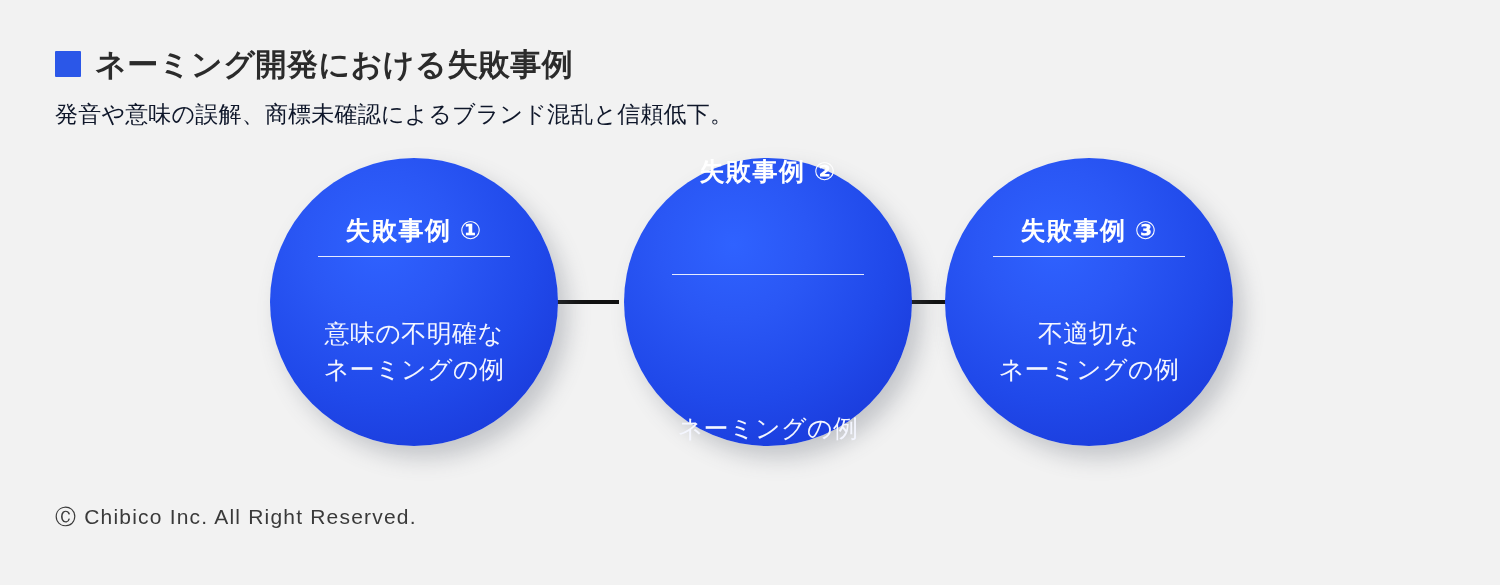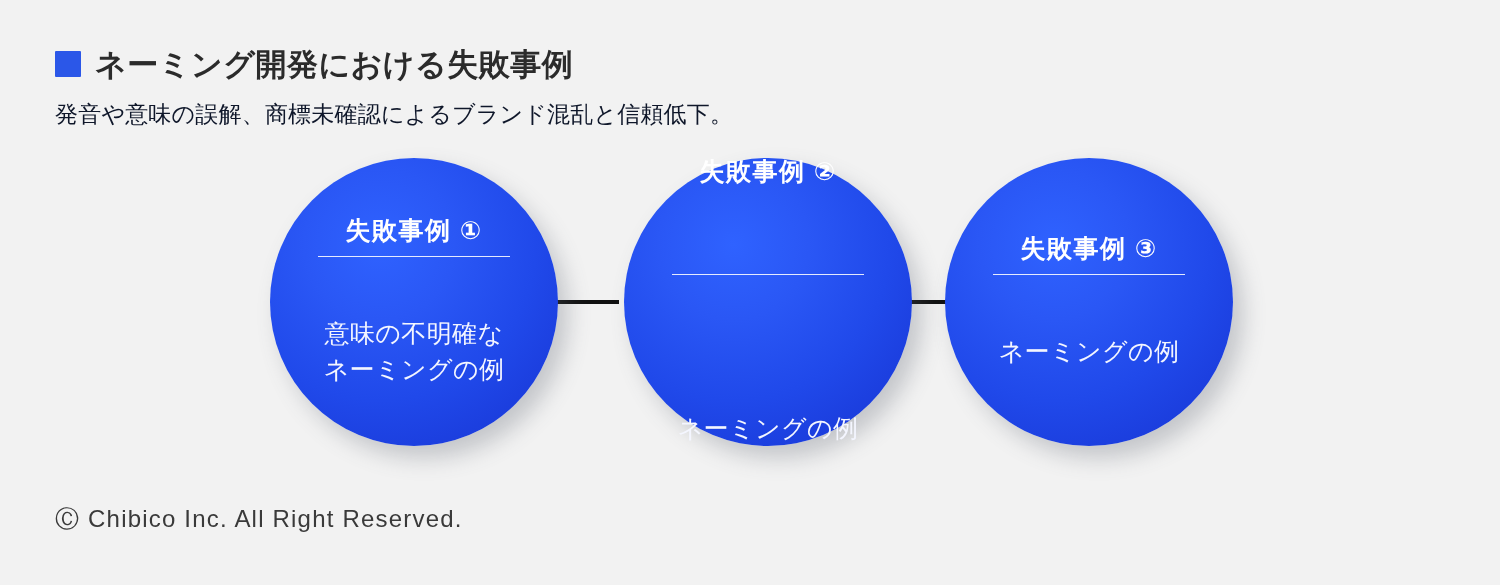--- a/index.html
+++ b/index.html
@@ -117,21 +117,21 @@
     letter-spacing: 0.4px;
     margin-top: 41px;
   }
   .node-body-line { display: block; white-space: nowrap; }
 
   
   .footer {
     position: absolute;
     left: 55px;
     top: 503px;
-    font-size: 24px;
+    font-size: 21px;
     color: #3a3a3a;
     letter-spacing: 1.2px;
     white-space: nowrap;
   }
 </style>
 </head>
 <body>
 
 <div class="header">
   <div class="title-row">
@@ -160,19 +160,20 @@
     <div class="node-divider"></div>
     <div class="node-body">
       <span class="node-body-line">ネーミングの例</span>
     </div>
   </div>
 
   <div class="node node-3">
     <div class="node-heading">失敗事例 ③</div>
     <div class="node-divider"></div>
     <div class="node-body">
+      <span class="node-body-line">不適切な</span>
       <span class="node-body-line">ネーミングの例</span>
     </div>
   </div>
 
 </div>
 
 <div class="footer">Ⓒ Chibico Inc. All Right Reserved.</div>
 
 </body></html>

